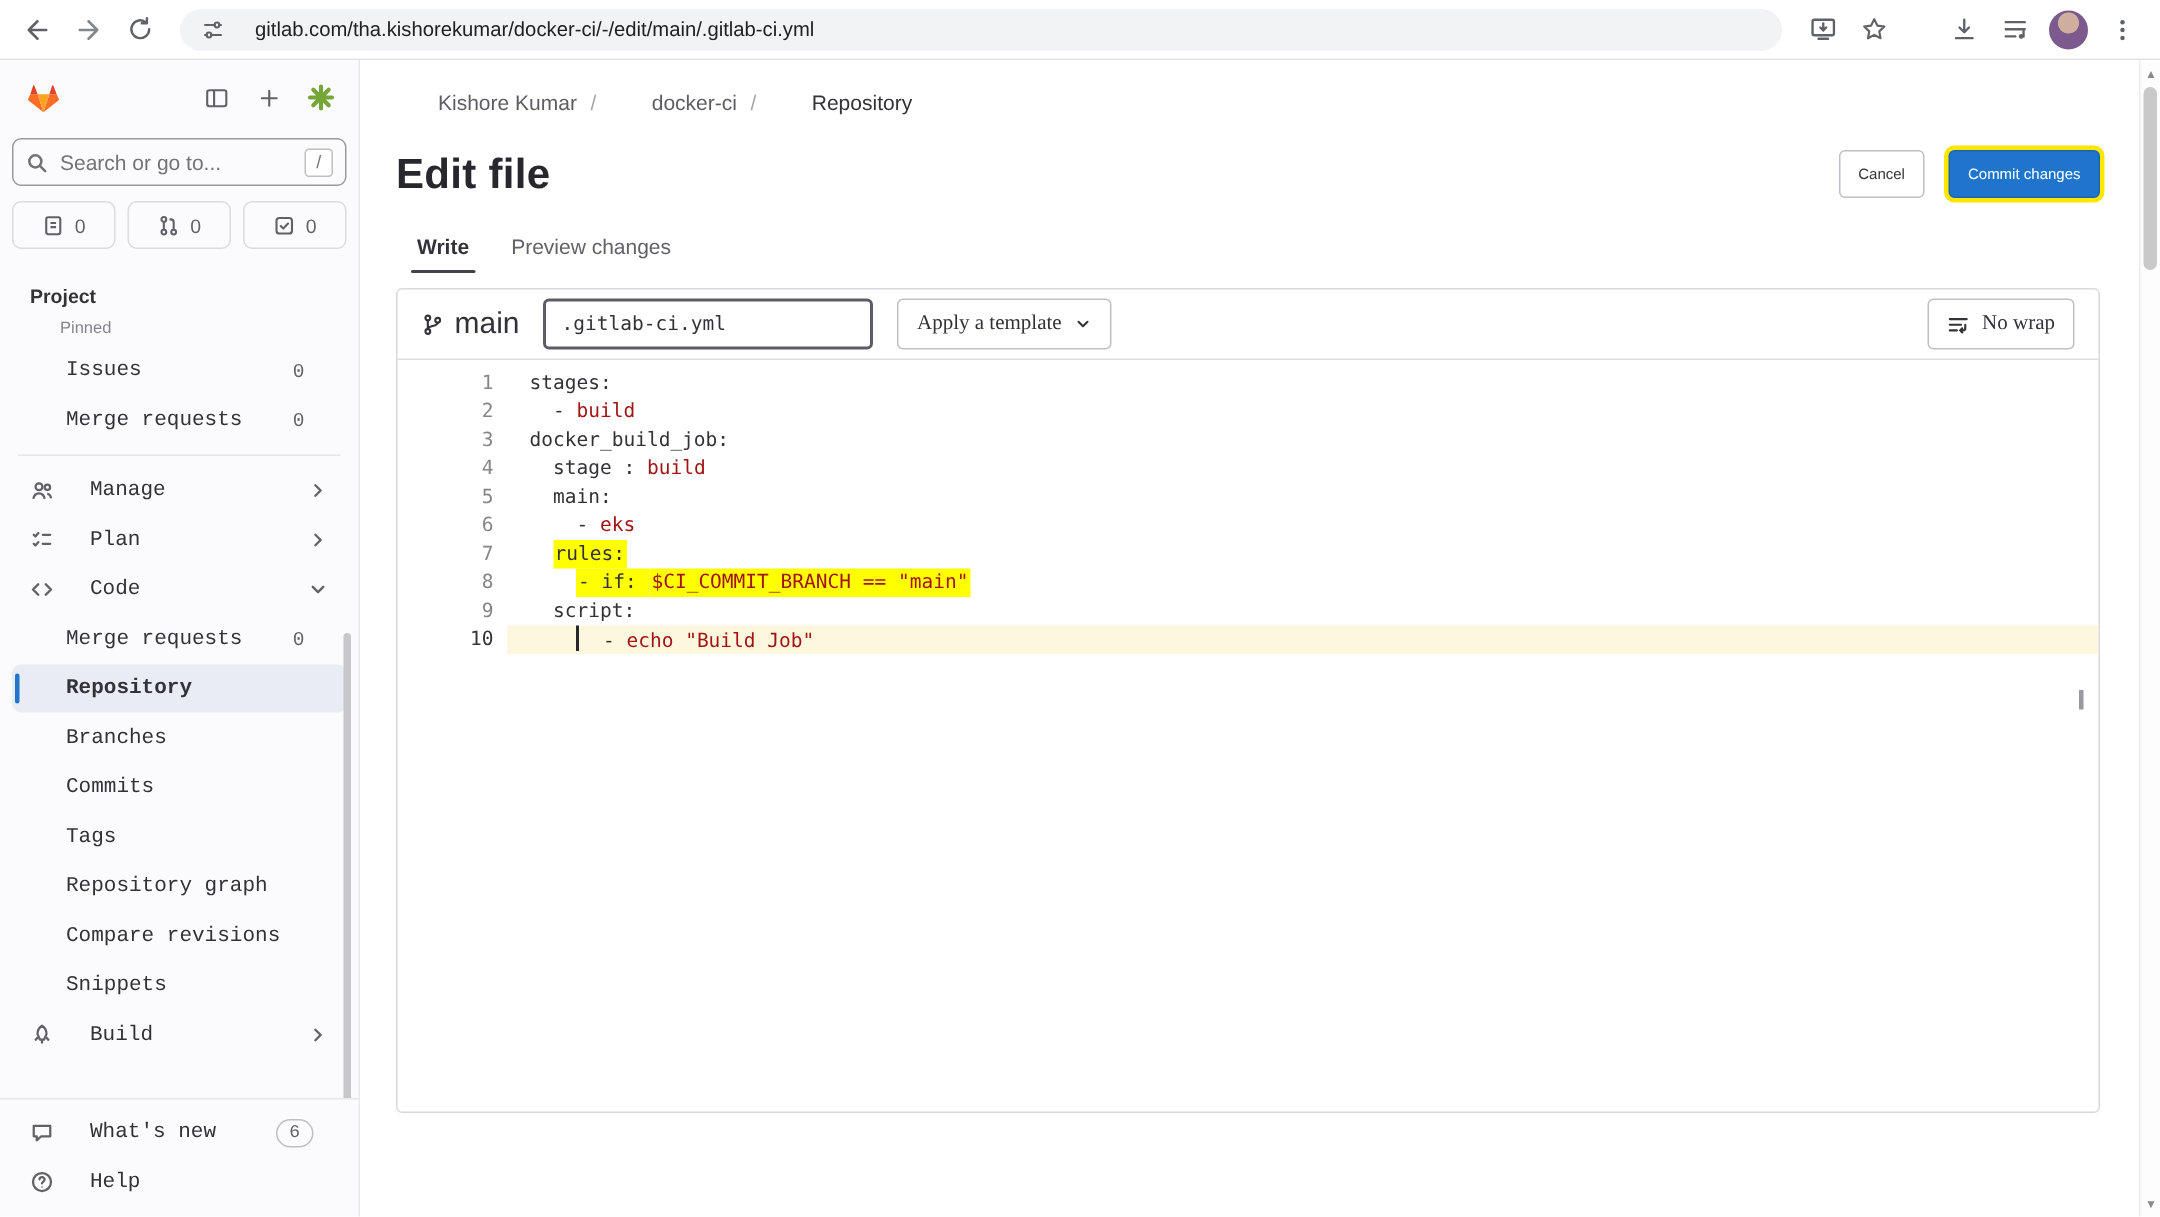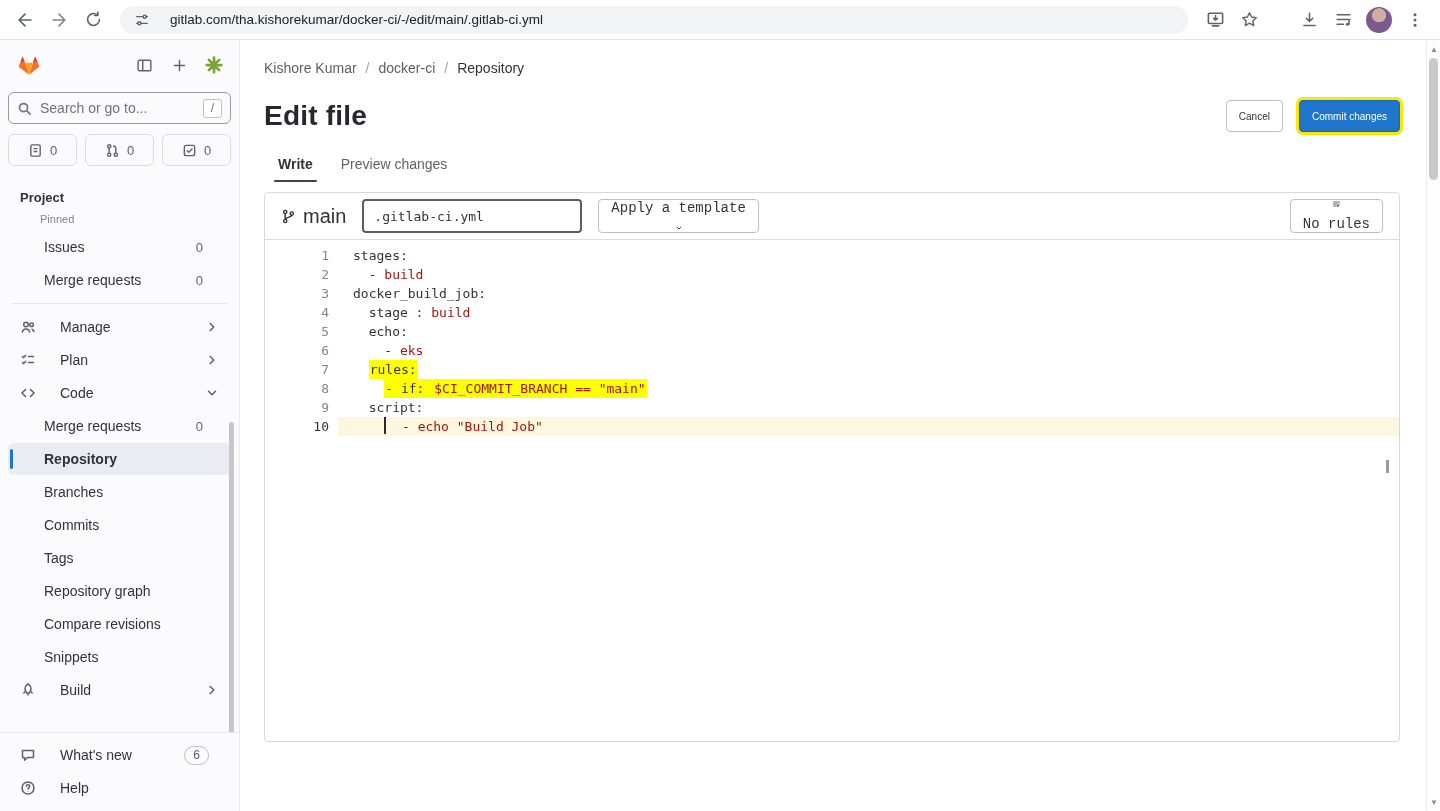--- a/index.html
+++ b/index.html
@@ -33,39 +33,39 @@
     padding:0 8px; font-size:14px; color:#737278; }
   .kbd { margin-left:auto; width:19px; height:19px; border:1px solid #bfbfc3; border-radius:3px;
     background:#fff; color:#737278; font-size:12px; display:flex; align-items:center; justify-content:center; }
   .counters { display:flex; gap:8px; margin:0 8px 10px; }
   .counter { flex:1; height:32px; border:1px solid #dcdcde; border-radius:6px; display:flex;
     align-items:center; justify-content:center; gap:7px; font-size:13px; color:#626168; }
   .ctx { padding:14px 20px 2px; font-size:13px; font-weight:700; color:#333238; }
   .sb-scroll { flex:1; overflow:hidden; position:relative; padding-top:2px; }
   .pinned-label { padding:4px 0 5px 40px; font-size:11px; color:#86858d; }
   .nav-item { height:32px; margin:1px 8px; padding:0 12px 0 36px; border-radius:6px;
-    display:flex; align-items:center; font-size:14px; color:#333238; position:relative; }
+    display:flex; align-items:center; font-size:14px; color:#333238; position:relative;font-family:Liberation Mono, monospace; }
   .nav-item.with-icon { padding-left:12px; gap:24px; }
   .nav-item .icon { width:16px; height:16px; color:#626168; flex:none; }
   .nav-badge { margin-left:auto; margin-right:16px; font-size:13px; color:#626168; }
   .nav-item.active { background:#e9ecf3; font-weight:700; }
   .nav-item.active::before { content:""; position:absolute; left:2px; top:6px; bottom:6px;
     width:3px; border-radius:2px; background:#1f75cb; }
   .chev { margin-left:auto; color:#626168; }
   .sb-divider { height:1px; background:#e7e7ea; margin:7px 12px; }
   .sb-thumb { position:absolute; right:5px; top:215px; height:335px; width:5px;
     border-radius:3px; background:#c6c6cb; }
   .sb-footer { border-top:1px solid #e7e7ea; padding:5px 0 6px; }
   .pill-badge { margin-left:auto; margin-right:10px; border:1px solid #bfbfc3; border-radius:10px;
     font-size:12px; color:#626168; padding:0 8px; line-height:17px; }
 
   
   .main { flex:1; min-width:0; padding:20px 40px 0 24px; position:relative; background:#fff; }
   .breadcrumb { display:flex; align-items:center; gap:9px; font-size:14px; }
-  .bc-item { color:#5e5d65; cursor:pointer; }
+  .bc-item { color:#5e5d65; cursor:pointer;margin-left:28px; }
   .bc-item.bc-current { color:#333238; }
   .bc-sep { color:#a5a4ab; }
   .page-head { display:flex; align-items:flex-end; margin-top:24px; }
   .page-title { font-size:28px; font-weight:700; color:#28272d; letter-spacing:.2px; }
   .actions { margin-left:auto; display:flex; gap:16px; align-items:center; }
   .btn { height:32px; padding:0 12px; border-radius:4px; font-size:10px; display:inline-flex;
     align-items:center; justify-content:center; cursor:pointer; font-family:inherit; }
   .btn-default { background:#fff; border:1px solid #bfbfc3; color:#333238; }
   .btn-primary { background:#1f75cb; border:1px solid #1a66b1; color:#fff;
     box-shadow:0 0 0 3px #ffe600; }
@@ -79,21 +79,21 @@
   .editor { margin-top:10px; height:550px; border:1px solid #d8d8dc; border-radius:4px;
     display:flex; flex-direction:column; position:relative; overflow:hidden; background:#fff; }
   .ed-toolbar { height:47px; flex:none; display:flex; align-items:center; gap:16px;
     padding:0 16px; border-bottom:1px solid #dcdcde; }
   .branch { display:flex; align-items:center; gap:7px; font-size:20px; color:#333238; }
   .fn-input { width:220px; height:34px; border:2px solid #5e5d65; border-radius:4px;
     padding:0 10px; font-family:"DejaVu Sans Mono","Liberation Mono",monospace; font-size:13px;
     color:#333238; background:#fff; outline:none; }
   .dd-btn { height:34px; padding:0 12px; border:1px solid #bfbfc3; border-radius:4px;
     background:#fff; display:inline-flex; align-items:center; gap:8px; font-size:14px;
-    color:#333238; cursor:pointer; font-family:Liberation Mono, monospace;flex-direction:column; }
+    color:#333238; cursor:pointer; font-family:Liberation Serif, serif; }
   .wrap-btn { margin-left:auto; }
   .code-area { flex:1; padding-top:6px; position:relative;
     font-family:"DejaVu Sans Mono","Liberation Mono",monospace; font-size:13px; }
   .code-line { display:flex; height:19px; line-height:19px; }
   .code-line .ln { width:64px; flex:none; text-align:right; color:#86858c; }
   .code-line .lc { flex:1; margin-left:9px; padding-left:15px; white-space:pre; color:#333238; }
   .code-line.active .lc { background:#fdf7de; }
   .code-line.active .ln { color:#333238; }
   .tok-k { color:#333238; }
   .tok-v { color:#a31515; }
@@ -382,21 +382,21 @@
         <button class="dd-btn">
           <span>Apply a template</span>
           <svg width="12" height="12" viewBox="0 0 16 16" fill="none" stroke="#333238" stroke-width="1.8" stroke-linecap="round" stroke-linejoin="round">
               <path d="M4 6l4 4 4-4"></path>
             </svg>
         </button>
         <button class="dd-btn wrap-btn">
           <svg width="15" height="15" viewBox="0 0 16 16" fill="none" stroke="#333238" stroke-width="1.5" stroke-linecap="round" stroke-linejoin="round">
               <path d="M2 4h12M2 8h8M2 12h5M13 8v2.5a1.5 1.5 0 0 1-1.5 1.5H9.5M10.8 10.5 9.3 12l1.5 1.5"></path>
             </svg>
-          <span>No rules</span>
+          <span>No wrap</span>
         </button>
       </div>
       <div class="code-area">
         <div id="code-lines">
             <div class="code-line">
               <span class="ln">1</span>
               <span class="lc"><span class="tok-k">stages:</span></span>
             </div>
             <div class="code-line">
               <span class="ln">2</span>
@@ -405,21 +405,21 @@
             <div class="code-line">
               <span class="ln">3</span>
               <span class="lc"><span class="tok-k">docker_build_job:</span></span>
             </div>
             <div class="code-line">
               <span class="ln">4</span>
               <span class="lc"><span class="tok-k">  stage : </span><span class="tok-v">build</span></span>
             </div>
             <div class="code-line">
               <span class="ln">5</span>
-              <span class="lc"><span class="tok-k">  echo:</span></span>
+              <span class="lc"><span class="tok-k">  main:</span></span>
             </div>
             <div class="code-line">
               <span class="ln">6</span>
               <span class="lc"><span class="tok-k">    - </span><span class="tok-v">eks</span></span>
             </div>
             <div class="code-line">
               <span class="ln">7</span>
               <span class="lc"><span class="tok-k">  </span><span class="tok-k hl">rules:</span></span>
             </div>
             <div class="code-line">

